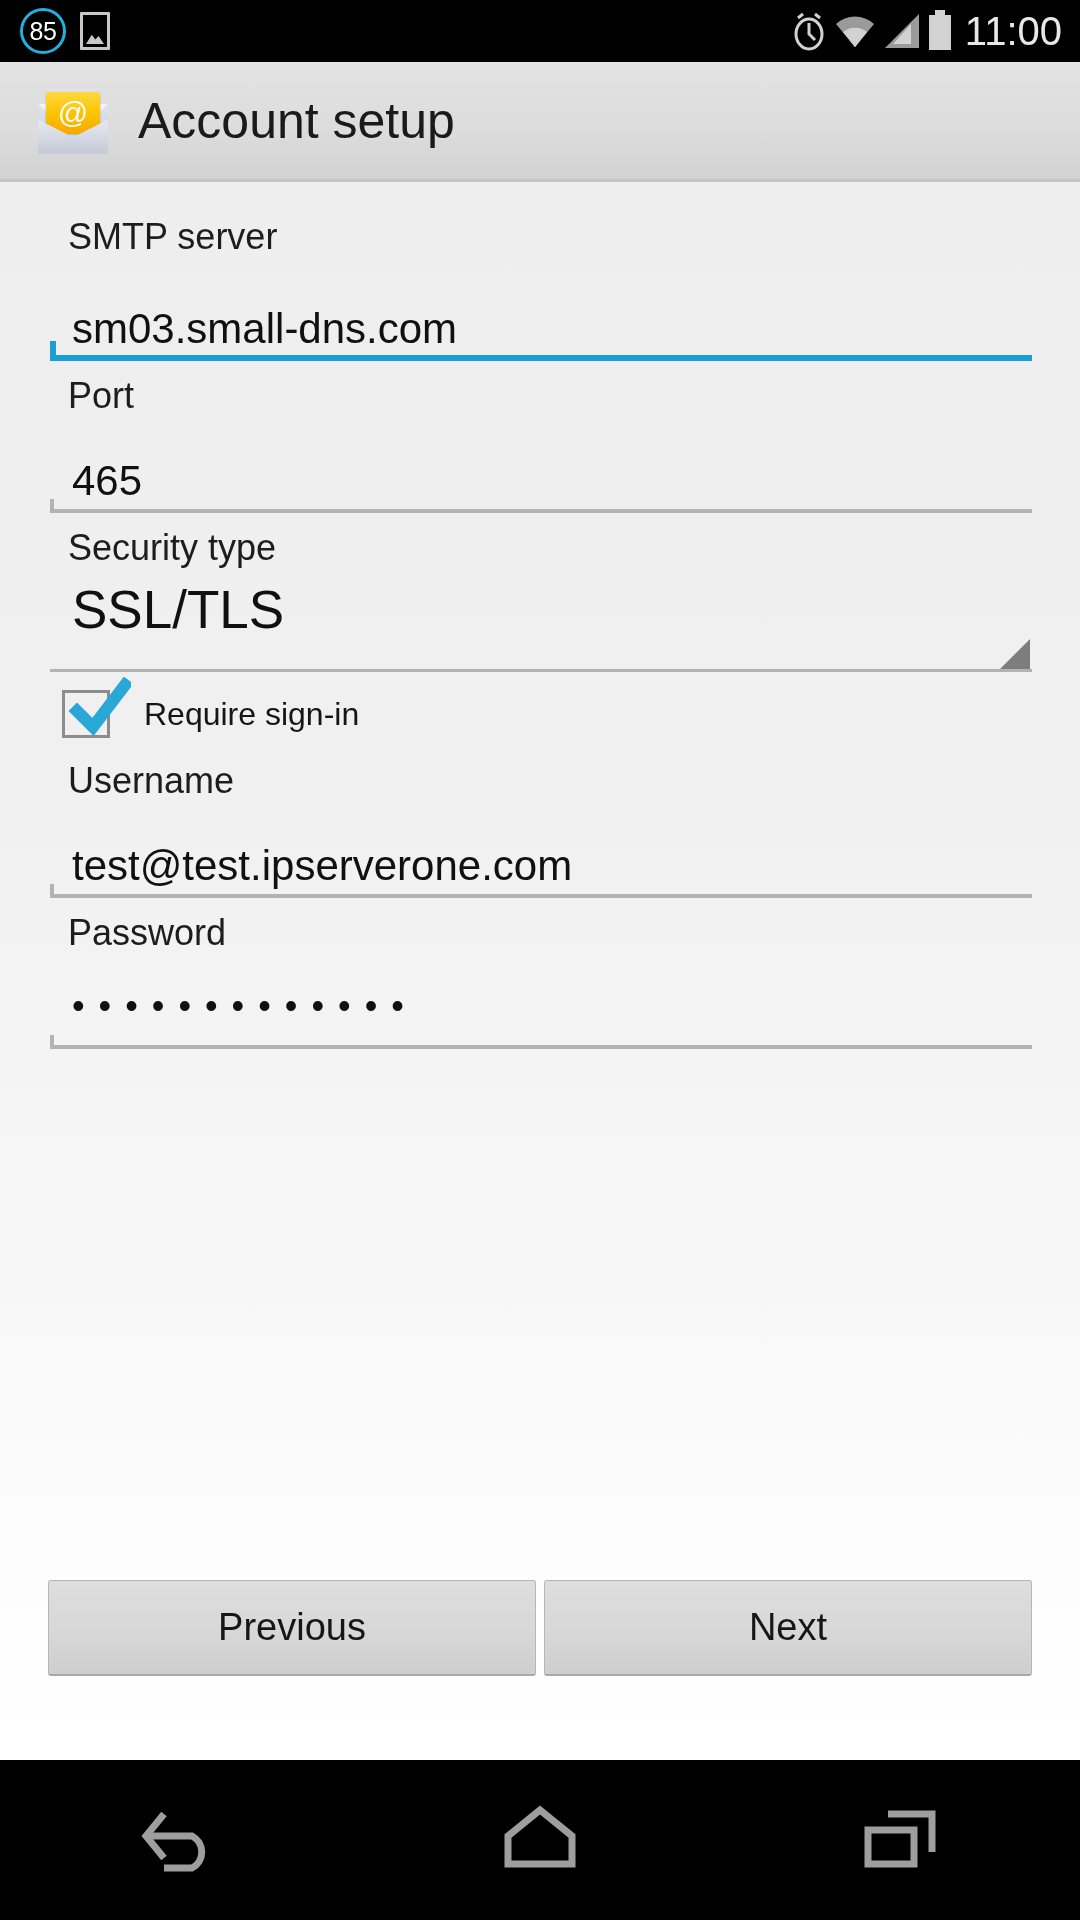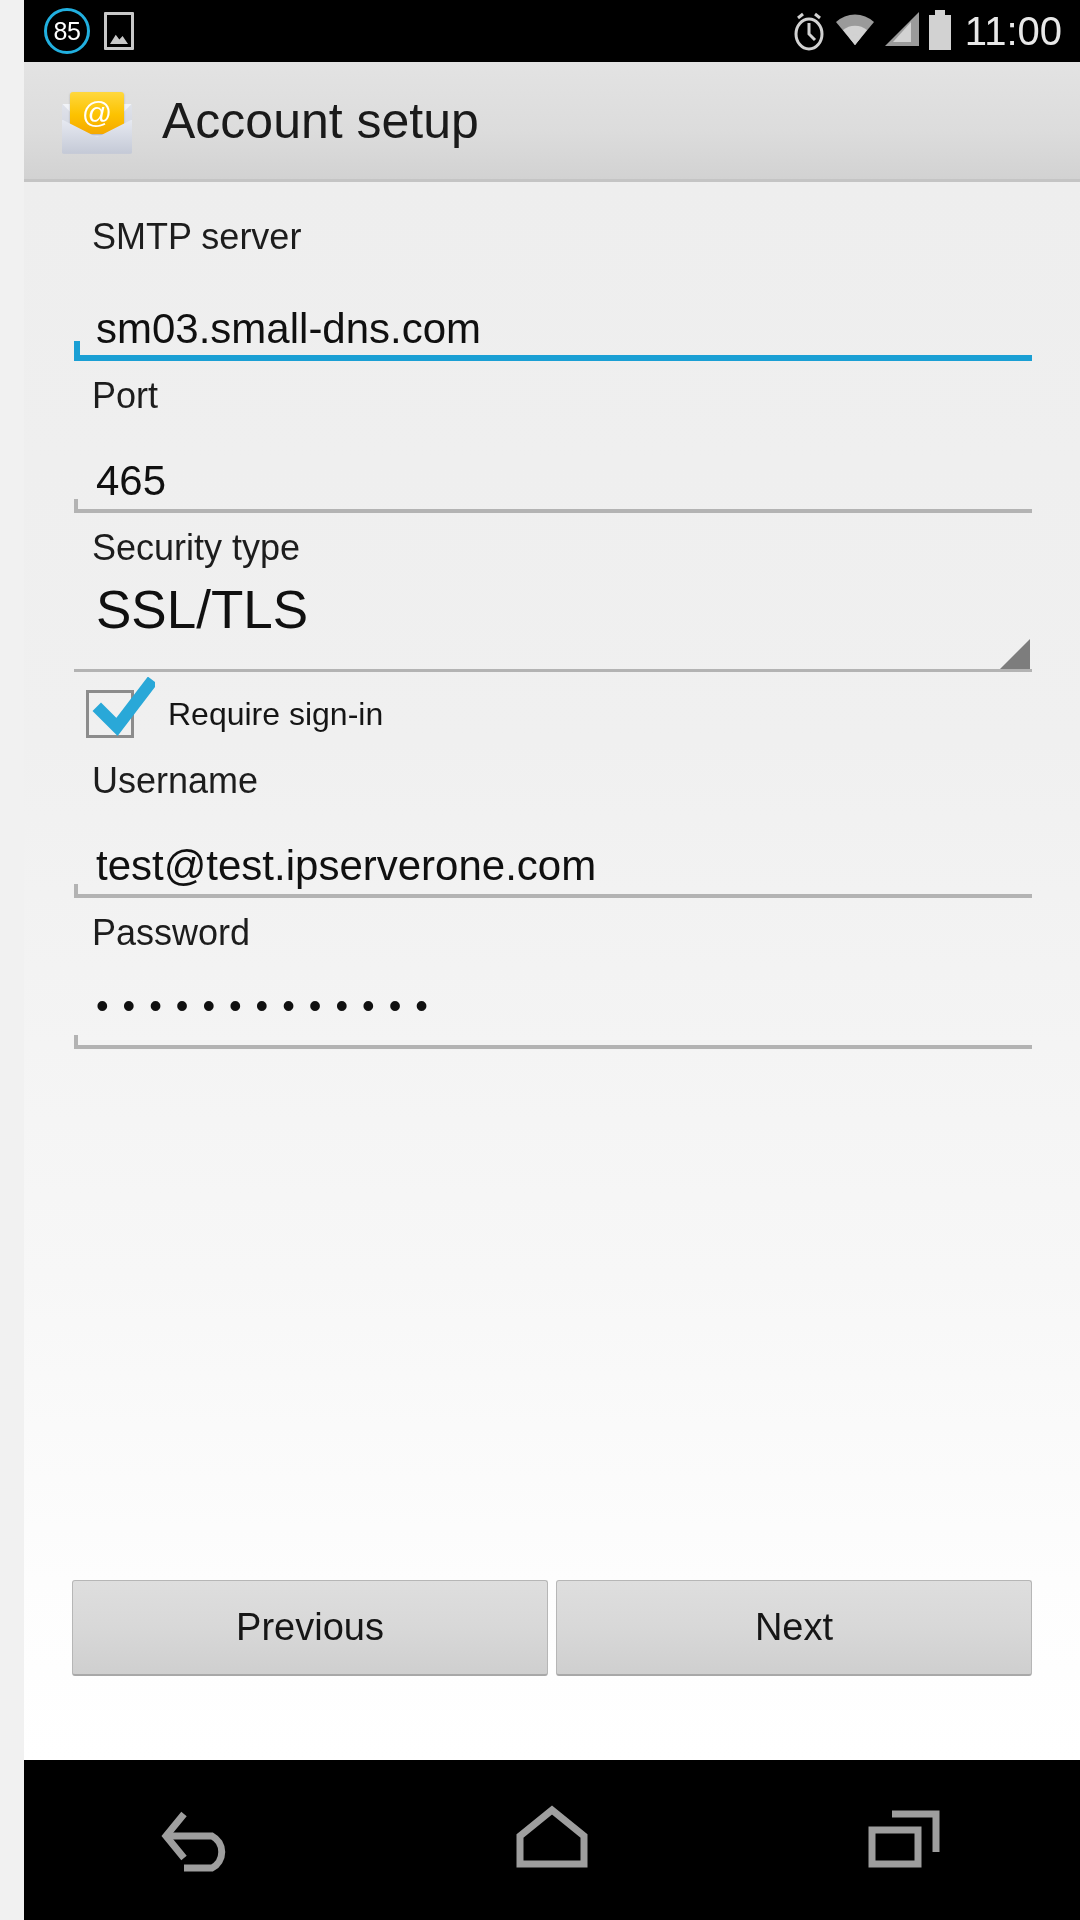--- a/index.html
+++ b/index.html
@@ -10,37 +10,36 @@
     font-family: "Liberation Sans", sans-serif;
     overflow: hidden;
   }
   #screen {
     position: relative;
     width: 1080px;
     height: 1920px;
     background: #f1f1f1;
     display: flex;
     flex-direction: column;
-    padding-left: 24px;
   }
 
   
   .status-bar {
     height: 62px;
     background: #000000;
     display: flex;
     align-items: center;
     padding: 0 18px 0 20px;
     flex: 0 0 auto;
   }
   .status-left { display: flex; align-items: center; gap: 14px; }
   .status-right {
     margin-left: auto;
     display: flex;
-    align-items: flex-start;
+    align-items: center;
     gap: 4px;
   }
   .badge-circle {
     width: 46px; height: 46px;
     border: 3px solid #21b0e0;
     border-radius: 50%;
     color: #ffffff;
     font-size: 25px;
     display: flex; align-items: center; justify-content: center;
     font-family: "Liberation Sans", sans-serif;

